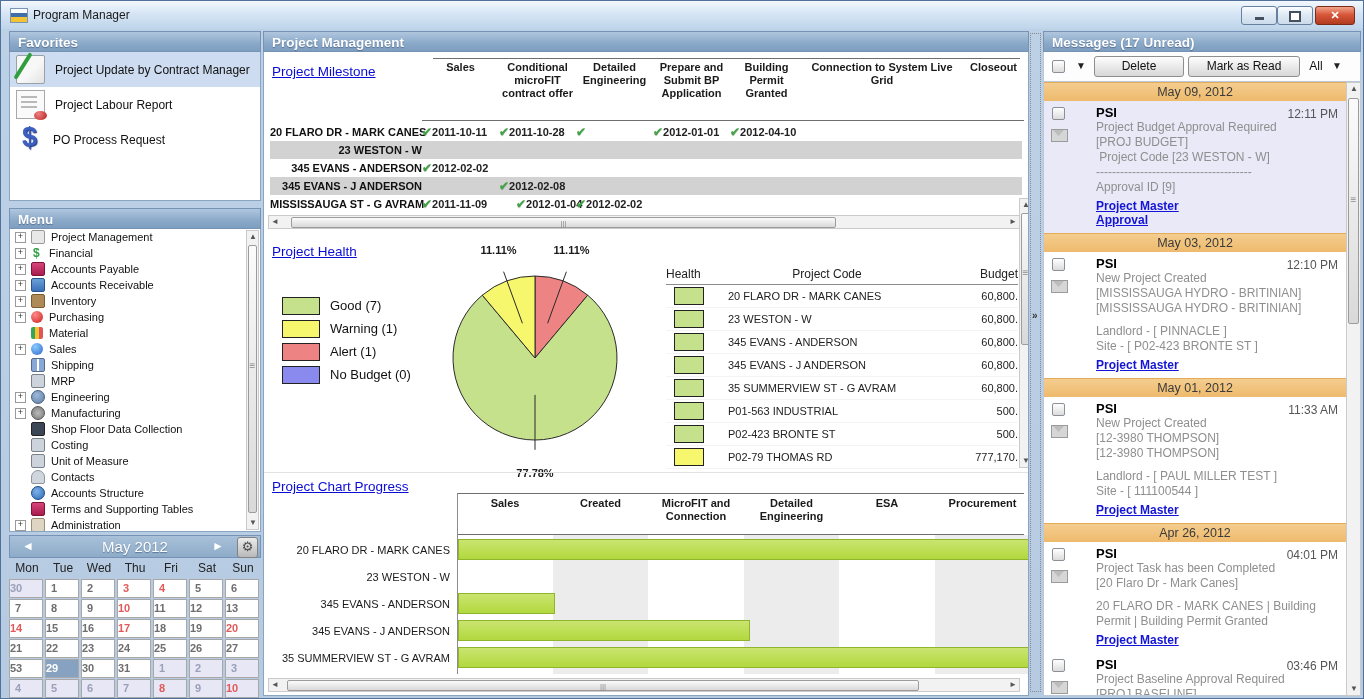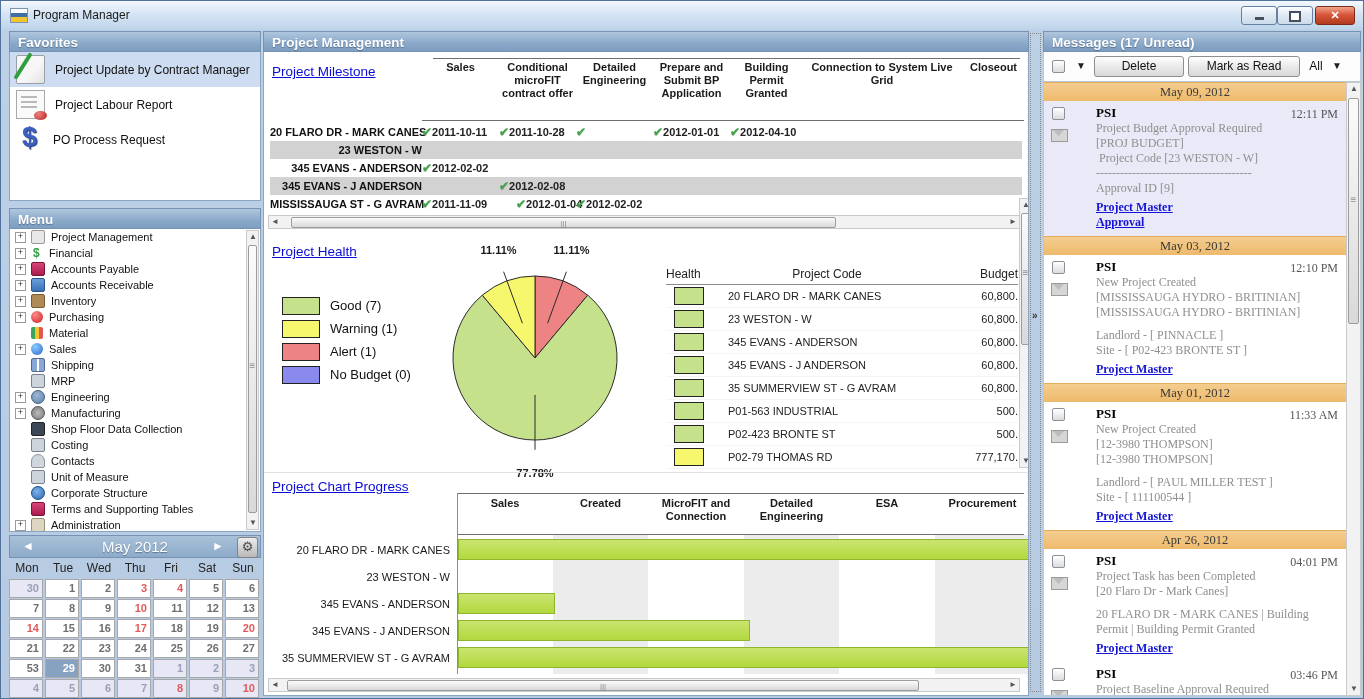--- a/index.html
+++ b/index.html
@@ -75,21 +75,21 @@
   .cal-header{position:relative;height:23px;background:linear-gradient(#a9c1d9,#8dabc8);border:1px solid #7693b6;box-sizing:border-box;}
   .cal-title{position:absolute;left:0;right:0;text-align:center;line-height:21px;font-size:15px;color:#fff;text-shadow:0 1px 1px rgba(40,60,90,.5);}
   .cal-nav{position:absolute;top:0;line-height:21px;color:#fff;font-size:12px;cursor:default;}
   .cal-prev{left:12px}.cal-next{right:36px}
   .cal-gear{position:absolute;right:2px;top:1px;width:19px;height:19px;border:1px solid #828282;border-radius:3px;
     background:linear-gradient(#ececec,#b9b9b9);color:#4c4c4c;font-size:13px;line-height:18px;text-align:center;}
   .cal-days{display:flex;height:21px;}
   .cal-dayname{width:36px;text-align:center;font-size:12px;color:#222;line-height:21px;}
   .cal-week{display:flex;height:20px;}
   .cal-cell{box-sizing:border-box;width:34px;height:19px;margin-right:2px;border:1px solid #a8a8a8;background:#fff;
-    font-size:11px;font-weight:bold;color:#6e6e6e;text-align:right;padding-right:3px;line-height:17px;}
+    font-size:11px;font-weight:bold;color:#6e6e6e;text-align:right;padding-right:21px;line-height:17px;}
   .cal-cell.out{background:#e7e7f5;color:#9aa0b8;}
   .cal-cell.red{color:#e25a5a;}
   .cal-cell.selected{background:#87a1c0;color:#fff;}
   
   .center-panel{position:absolute;left:262px;top:30px;width:766px;height:665px;}
   .center-body{position:absolute;left:0;right:0;top:21px;bottom:0;background:#fff;border:1px solid #8aa5c2;border-top:none;box-sizing:border-box;overflow:hidden;}
   .sec-link{position:absolute;font-size:13.5px;color:#0b0bd6;text-decoration:underline;cursor:pointer;}
   .hairline{position:absolute;height:1px;background:#6e6e6e;}
   .ms-col{position:absolute;top:9px;text-align:center;font-size:11px;font-weight:bold;color:#1a1a1a;line-height:13px;}
   .ms-rows{position:absolute;left:6px;top:71px;width:752px;}
@@ -125,21 +125,21 @@
   .right-panel{position:absolute;left:1042px;top:30px;width:318px;height:665px;}
   .msg-toolbar{position:absolute;left:0;right:0;top:21px;height:30px;background:#fdfdfd;border:1px solid #b9c8da;border-top:none;box-sizing:border-box;}
   .cb{display:inline-block;width:13px;height:13px;background:linear-gradient(#ffffff,#dcdcdc);border:1px solid #8a9097;border-radius:2px;box-sizing:border-box;}
   .tb-cb{position:absolute;left:8px;top:8px;}
   .tb-caret{position:absolute;left:32px;top:8px;font-size:10px;color:#222;}
   .tb-btn{position:absolute;top:4px;height:21px;background:linear-gradient(#fefefe,#eaeaea 50%,#d8d8d8);border:1px solid #8e8e8e;border-radius:3px;font-size:12px;color:#111;text-align:center;line-height:19px;box-sizing:border-box;}
   .tb-delete{left:50px;width:90px;}
   .tb-mark{left:144px;width:112px;}
   .tb-filter{position:absolute;left:252px;top:4px;width:40px;text-align:center;line-height:21px;font-size:12px;color:#111;}
   .tb-filter-caret{position:absolute;left:288px;top:8px;font-size:10px;color:#222;}
-  .msg-list{position:absolute;left:0;top:51px;width:303px;bottom:0;background:#fff;border-left:1px solid #b9c8da;border-bottom:1px solid #b9c8da;box-sizing:border-box;overflow:hidden;font-family:Liberation Serif, serif;}
+  .msg-list{position:absolute;left:0;top:51px;width:303px;bottom:0;background:#fff;border-left:1px solid #b9c8da;border-bottom:1px solid #b9c8da;box-sizing:border-box;overflow:hidden;}
   .msg-date{height:18px;line-height:18px;text-align:center;font-size:12.5px;color:#3a3a3a;
     background:linear-gradient(#f4cd8f,#eeba6c);border-top:1px solid #e3ac59;}
   .msg{position:relative;padding:4px 8px 6px 52px;min-height:60px;}
   .msg.unread{background:#e9e9f7;}
   .m-check{position:absolute;left:8px;top:6px;}
   .mail-icon{position:absolute;left:7px;top:28px;width:15px;height:11px;background:#d6d6d6;border:1px solid #9b9b9b;}
   .mail-icon::after{content:"";position:absolute;left:1px;top:0;width:11px;height:6px;background:#bdbdbd;clip-path:polygon(0 0,100% 0,50% 100%);}
   .m-sender{font-size:13px;font-weight:bold;color:#000;}
   .m-time{position:absolute;right:8px;top:6px;font-size:12px;color:#555;}
   .m-line{font-size:12px;color:#8f8f8f;line-height:15px;white-space:pre-wrap;min-height:8px;}
@@ -254,32 +254,32 @@
           <span class="tree-icon terminal-icon"></span>
           <span class="menu-label">Shop Floor Data Collection</span>
         </div>
         <div class="menu-row">
           <span class="expander-ph"></span>
           <span class="tree-icon calculator-icon"></span>
           <span class="menu-label">Costing</span>
         </div>
         <div class="menu-row">
           <span class="expander-ph"></span>
+          <span class="tree-icon calculator-icon"></span>
+          <span class="menu-label">Unit of Measure</span>
+        </div>
+        <div class="menu-row">
+          <span class="expander-ph"></span>
           <span class="tree-icon contact-icon"></span>
           <span class="menu-label">Contacts</span>
         </div>
         <div class="menu-row">
           <span class="expander-ph"></span>
-          <span class="tree-icon calculator-icon"></span>
-          <span class="menu-label">Unit of Measure</span>
-        </div>
-        <div class="menu-row">
-          <span class="expander-ph"></span>
           <span class="tree-icon globe-icon"></span>
-          <span class="menu-label">Corporate Structure</span>
+          <span class="menu-label">Accounts Structure</span>
         </div>
         <div class="menu-row">
           <span class="expander-ph"></span>
           <span class="tree-icon red-book-icon"></span>
           <span class="menu-label">Terms and Supporting Tables</span>
         </div>
         <div class="menu-row">
           <span class="expander">+</span>
           <span class="tree-icon folder-icon"></span>
           <span class="menu-label">Administration</span>

